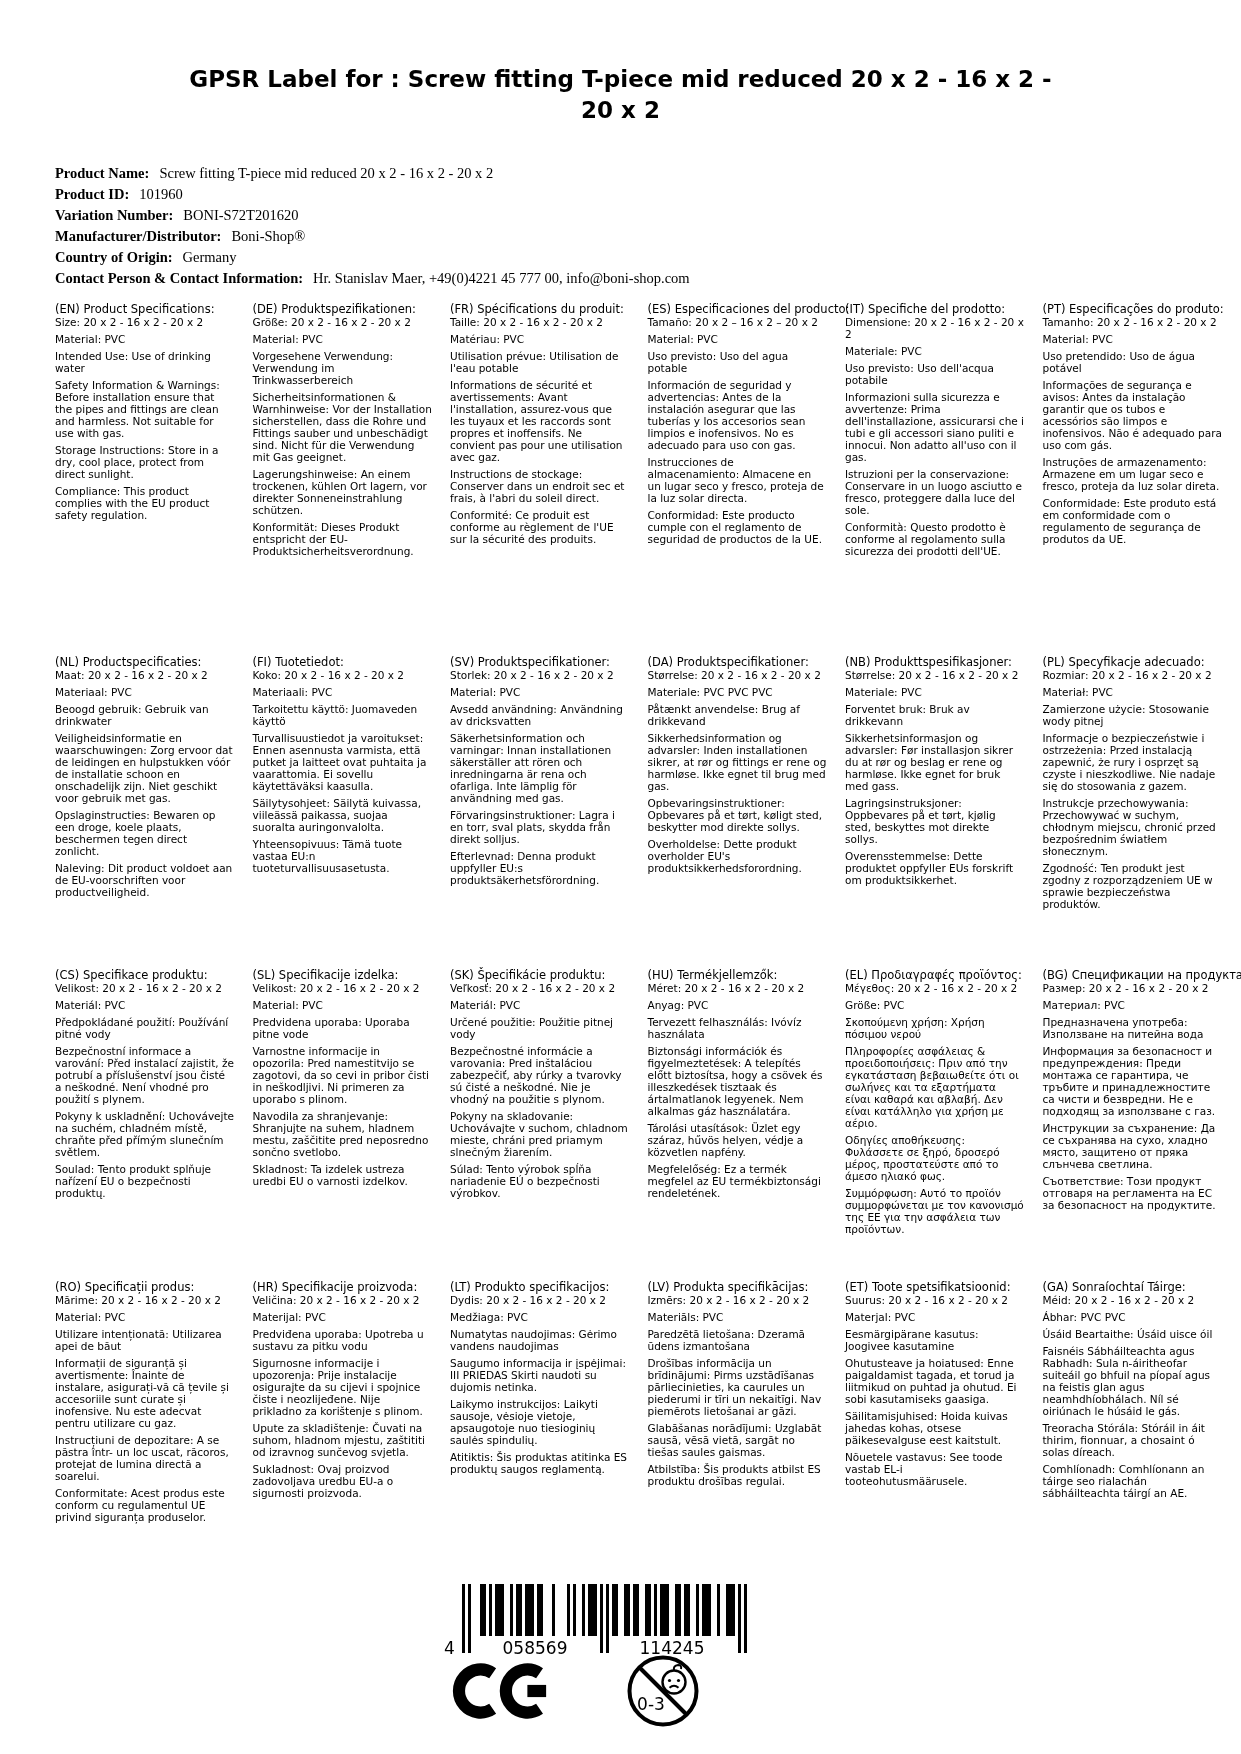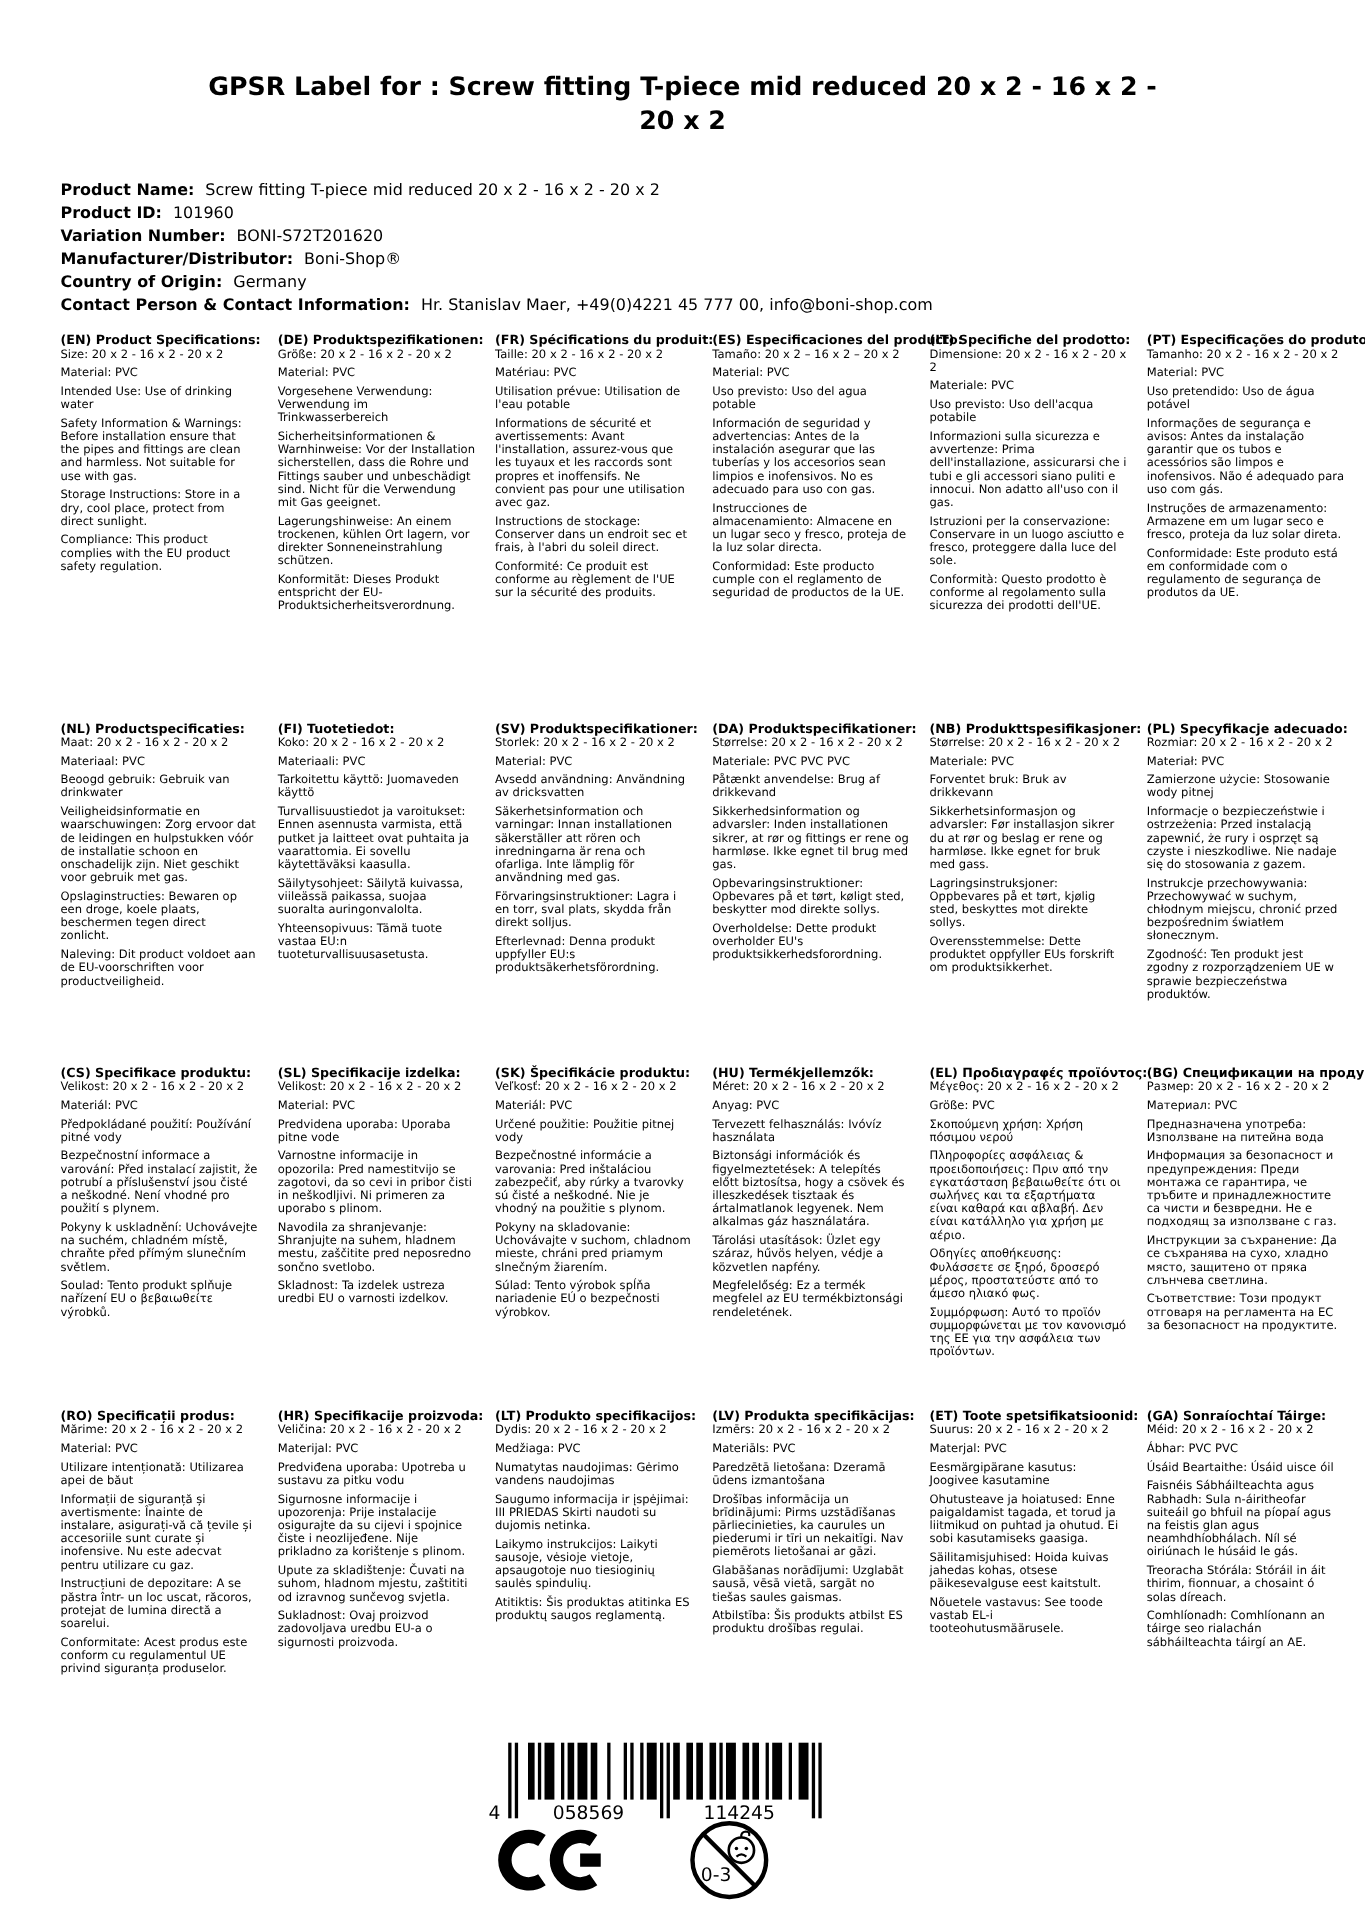--- a/index.html
+++ b/index.html
@@ -2,29 +2,29 @@
 <html><head>
 <meta charset="utf-8">
 <style>
   html,body{margin:0;padding:0;background:#ffffff;color:#000;}
   body{width:1241px;height:1754px;position:relative;font-family:"DejaVu Sans",sans-serif;overflow:hidden;}
 
   .title{position:absolute;top:64px;left:0;width:100%;text-align:center;}
   .title span{display:inline-block;max-width:900px;font-size:23px;font-weight:bold;line-height:31px;}
 
   .info{position:absolute;left:55px;top:163px;font-size:14.5px;line-height:21px;}
-  .info-row{white-space:nowrap;}
+  .info-row{white-space:nowrap;font-family:Liberation Serif, serif;}
   .info-row .lbl{font-weight:bold;margin-right:10px;}
 
   .grid{position:absolute;left:55px;top:303px;display:grid;
         grid-template-columns:repeat(6,197.5px);
         grid-template-rows:353px 313px 312px auto;}
   .cell{box-sizing:border-box;padding-right:18px;font-size:10.5px;line-height:12px;
         word-wrap:break-word;overflow-wrap:break-word;}
-  .cell h3{font-size:11.5px;font-weight:bold;margin:0 0 1px 0;white-space:nowrap;}
+  .cell h3{font-size:11.5px;font-weight:normal;margin:0 0 1px 0;white-space:nowrap;}
   .cell p{margin:0 0 5px 0;}
 
   .barcode{position:absolute;left:440px;top:1584px;}
   .barcode text{font-family:"DejaVu Sans",sans-serif;font-size:17px;}
   .ce{position:absolute;left:452px;top:1661px;}
   .age{position:absolute;left:624px;top:1652px;}
   .age text{font-family:"DejaVu Sans",sans-serif;font-size:17px;}
 </style>
 </head>
 <body>
@@ -205,21 +205,21 @@
   </div>
 
   <div class="cell">
     <h3>(CS) Specifikace produktu:</h3>
     <div>
         <p>Velikost: 20 x 2 - 16 x 2 - 20 x 2</p>
         <p>Materiál: PVC</p>
         <p>Předpokládané použití: Používání pitné vody</p>
         <p>Bezpečnostní informace a varování: Před instalací zajistit, že potrubí a příslušenství jsou čisté a neškodné. Není vhodné pro použití s plynem.</p>
         <p>Pokyny k uskladnění: Uchovávejte na suchém, chladném místě, chraňte před přímým slunečním světlem.</p>
-        <p>Soulad: Tento produkt splňuje nařízení EU o βεβαιωθείτε výrobků.</p>
+        <p>Soulad: Tento produkt splňuje nařízení EU o bezpečnosti produktų.</p>
       </div>
   </div>
 
   <div class="cell">
     <h3>(SL) Specifikacije izdelka:</h3>
     <div>
         <p>Velikost: 20 x 2 - 16 x 2 - 20 x 2</p>
         <p>Material: PVC</p>
         <p>Predvidena uporaba: Uporaba pitne vode</p>
         <p>Varnostne informacije in opozorila: Pred namestitvijo se zagotovi, da so cevi in pribor čisti in neškodljivi. Ni primeren za uporabo s plinom.</p>

